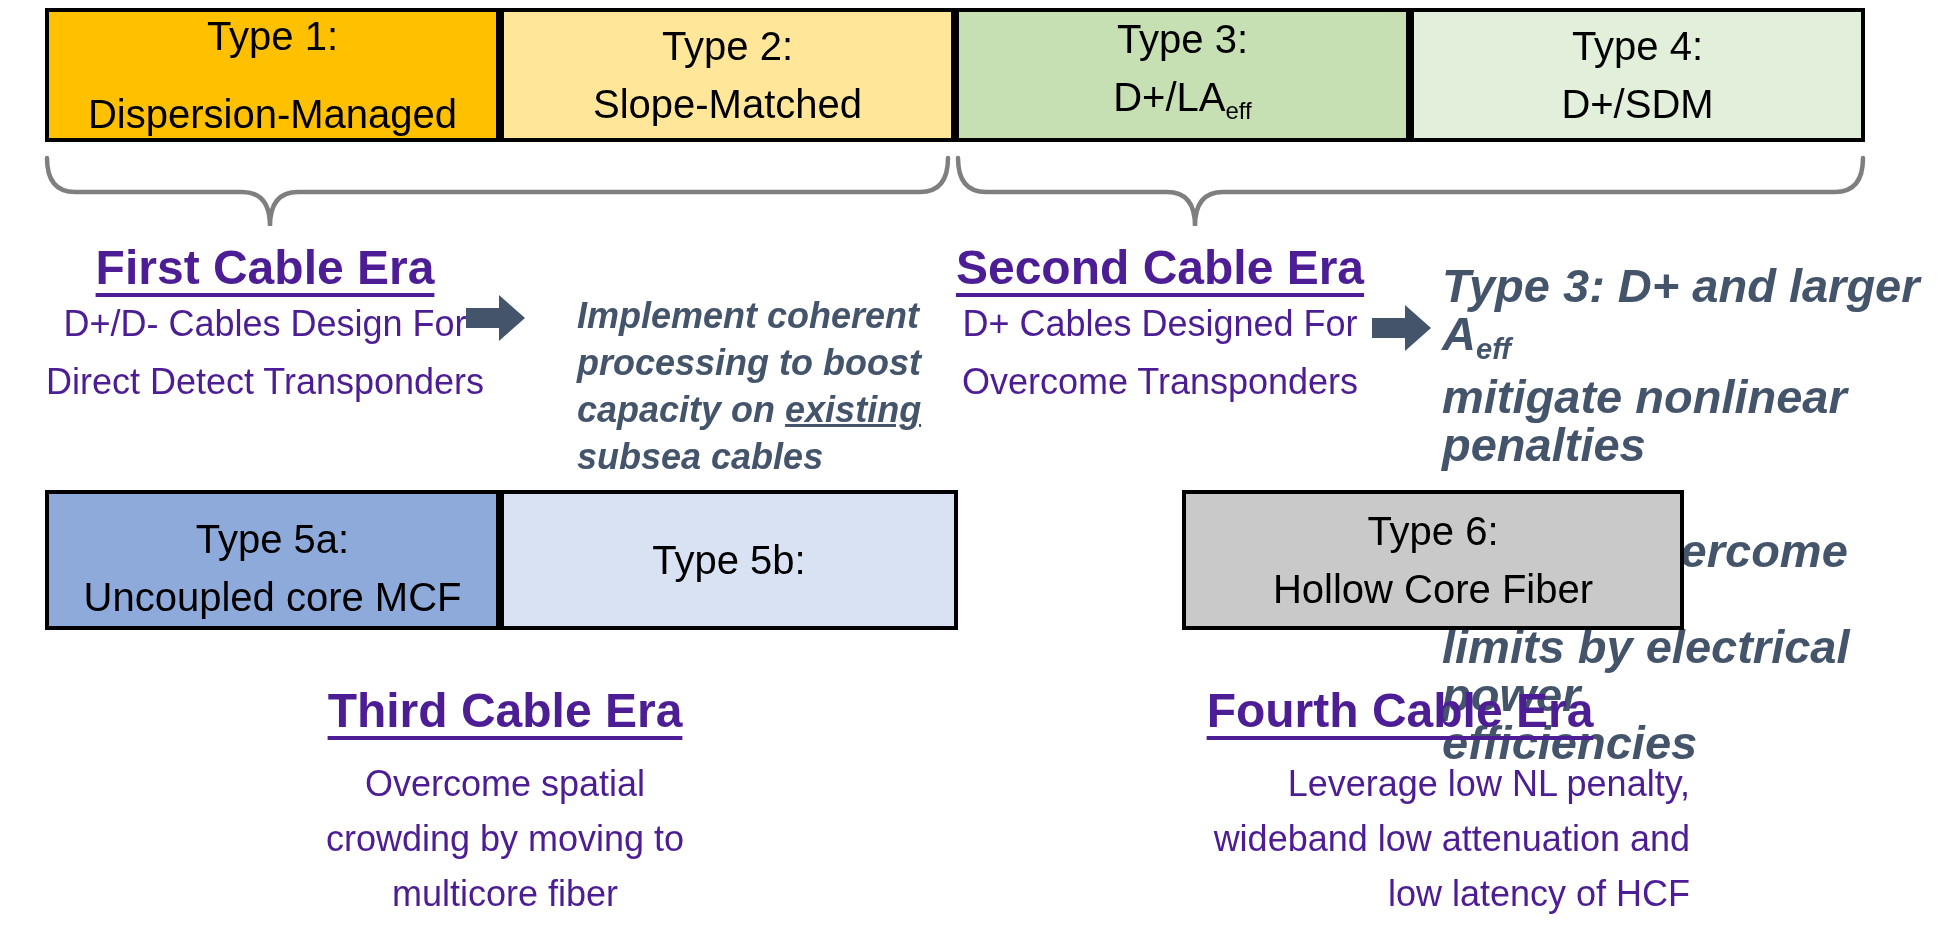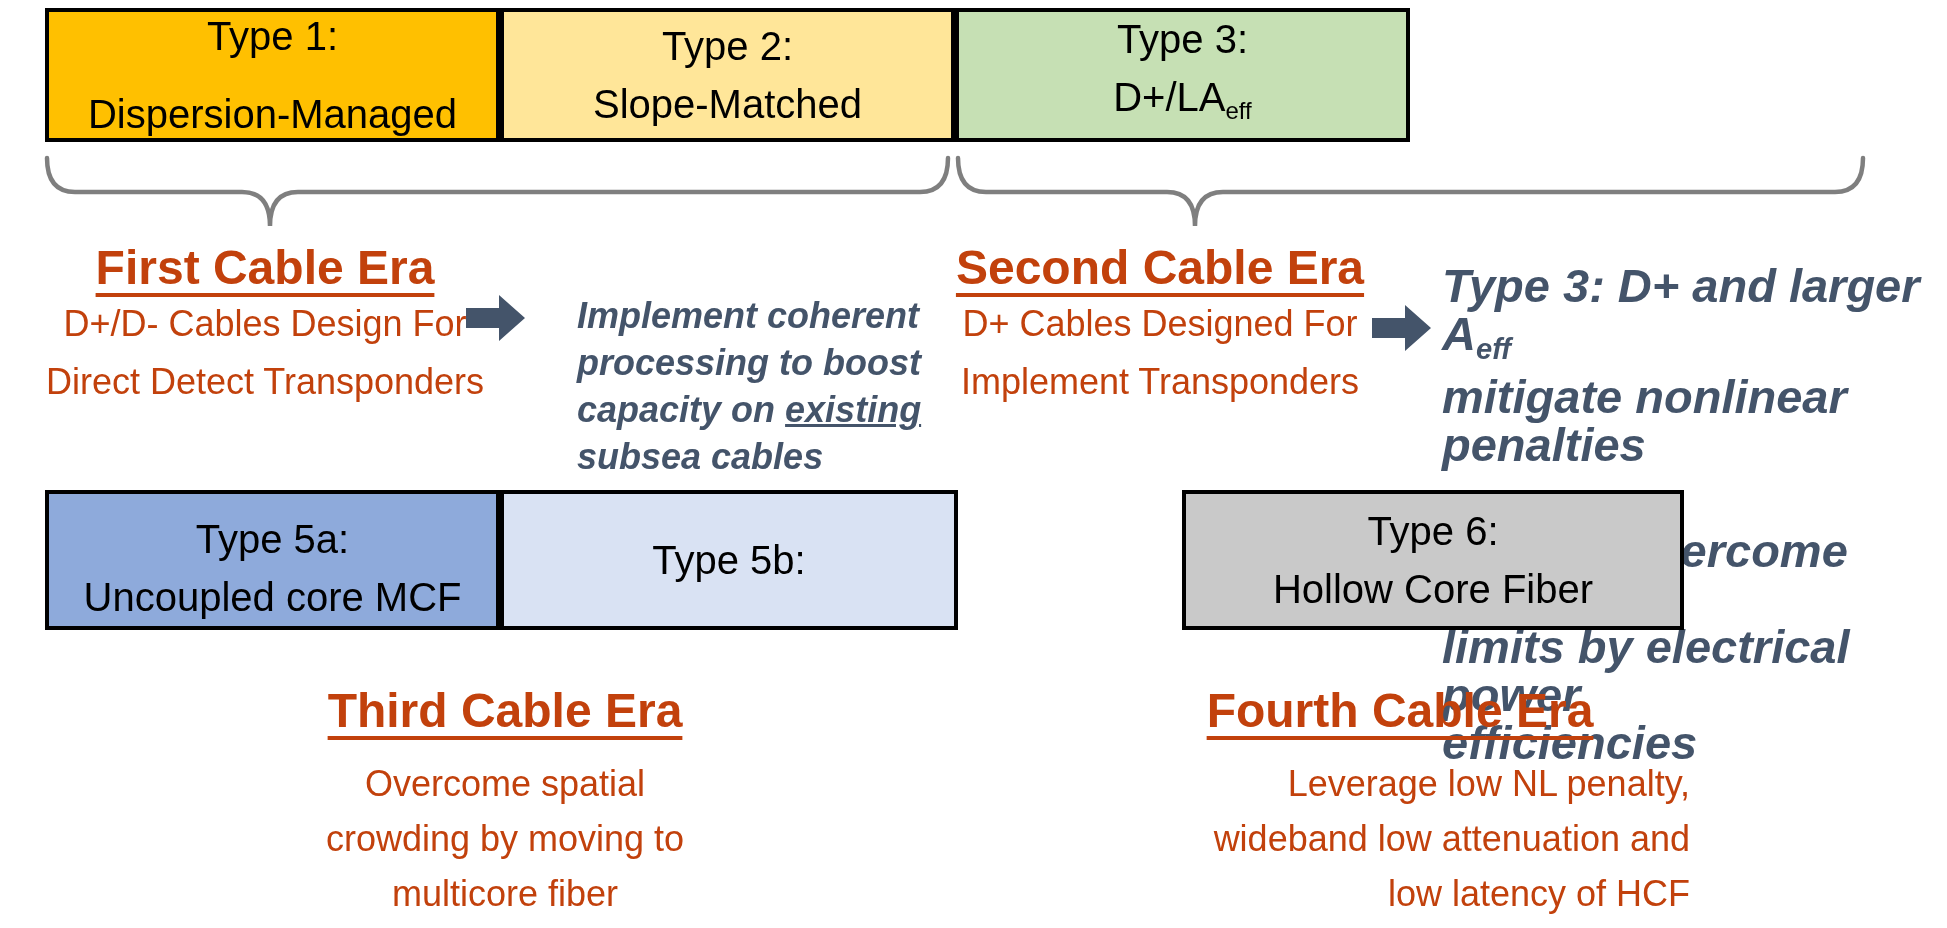--- a/index.html
+++ b/index.html
@@ -10,21 +10,21 @@
   
   .tbox{
     position:absolute;border:4px solid #000;box-sizing:border-box;
     display:flex;flex-direction:column;justify-content:center;align-items:center;
     text-align:center;color:#000;
   }
   .row1{top:8px;height:134px;font-size:40px;line-height:58px;}
   .row2{top:490px;height:140px;font-size:40px;line-height:58px;}
   .tbox sub{font-size:0.6em;vertical-align:-0.35em;}
   
-  .era{position:absolute;text-align:center;color:#c2410c;}
+  .era{position:absolute;text-align:center;color:#4c1d95;}
   .era-title{
     font-size:48px;font-weight:bold;
     text-decoration:underline;text-decoration-thickness:4px;text-underline-offset:9px;
     white-space:nowrap;
   }
   .era-body{font-size:36px;line-height:58px;white-space:pre-line;}
   
   .note{position:absolute;color:#44546A;font-style:italic;font-weight:bold;text-align:left;}
   .note-mid{font-size:36px;line-height:47px;white-space:pre-line;}
   .note-right{font-size:47px;line-height:48px;white-space:pre-line;}
@@ -45,20 +45,24 @@
     <div>Dispersion-Managed</div>
   </div>
   <div class="tbox row1" style="left: 500px; width: 455px; background: rgb(255, 230, 153);">
     <div>Type 2:</div>
     <div>Slope-Matched</div>
   </div>
   <div class="tbox row1" style="left: 955px; width: 455px; background: rgb(198, 224, 180); justify-content: center;">
     <div>Type 3:</div>
     <div><span>D+/LA</span><sub>eff</sub></div>
   </div>
+  <div class="tbox row1" style="left: 1410px; width: 455px; background: rgb(226, 239, 218);">
+    <div>Type 4:</div>
+    <div>D+/SDM</div>
+  </div>
 
   <svg id="overlay" viewBox="0 0 1947 928" xmlns="http://www.w3.org/2000/svg">
     <path d="M47,158 Q47,192 75,192 L242,192 Q270,192 270,226 Q270,192 298,192 L920,192 Q948,192 948,158" fill="none" stroke="#7F7F7F" stroke-width="4.5" stroke-linecap="round"></path>
     <path d="M958,158 Q958,192 986,192 L1167,192 Q1195,192 1195,226 Q1195,192 1223,192 L1835,192 Q1863,192 1863,158" fill="none" stroke="#7F7F7F" stroke-width="4.5" stroke-linecap="round"></path>
   </svg>
 
   <div class="era" style="left:10px;top:240px;width:510px;">
     <div class="era-title">First Cable Era</div>
     <div class="era-body">D+/D- Cables Design For
 Direct Detect Transponders</div>
@@ -71,21 +75,21 @@
   <div class="note note-mid" style="left:577px;top:245px;width:400px;">
     <span>Implement coherent
 processing to boost
 capacity on </span><span class="emph">existing</span><span>
 subsea cables</span>
   </div>
 
   <div class="era" style="left:930px;top:240px;width:460px;">
     <div class="era-title">Second Cable Era</div>
     <div class="era-body">D+ Cables Designed For
-Implement Transponders</div>
+Overcome Transponders</div>
   </div>
 
   <svg class="arrow" style="left:1372px;top:304px;" width="60" height="48" viewBox="0 0 60 48" xmlns="http://www.w3.org/2000/svg">
     <polygon points="0,14 33,14 33,1 59,24 33,47 33,34 0,34" fill="#44546A"></polygon>
   </svg>
 
   <div class="note note-right" style="left:1442px;top:214px;width:505px;">
     <div class="para"><span>Type 3: D+ and larger A</span><sub>eff</sub><span>
 mitigate nonlinear penalties</span></div>
     <div class="para">Type 4: Overcome fiber pair

